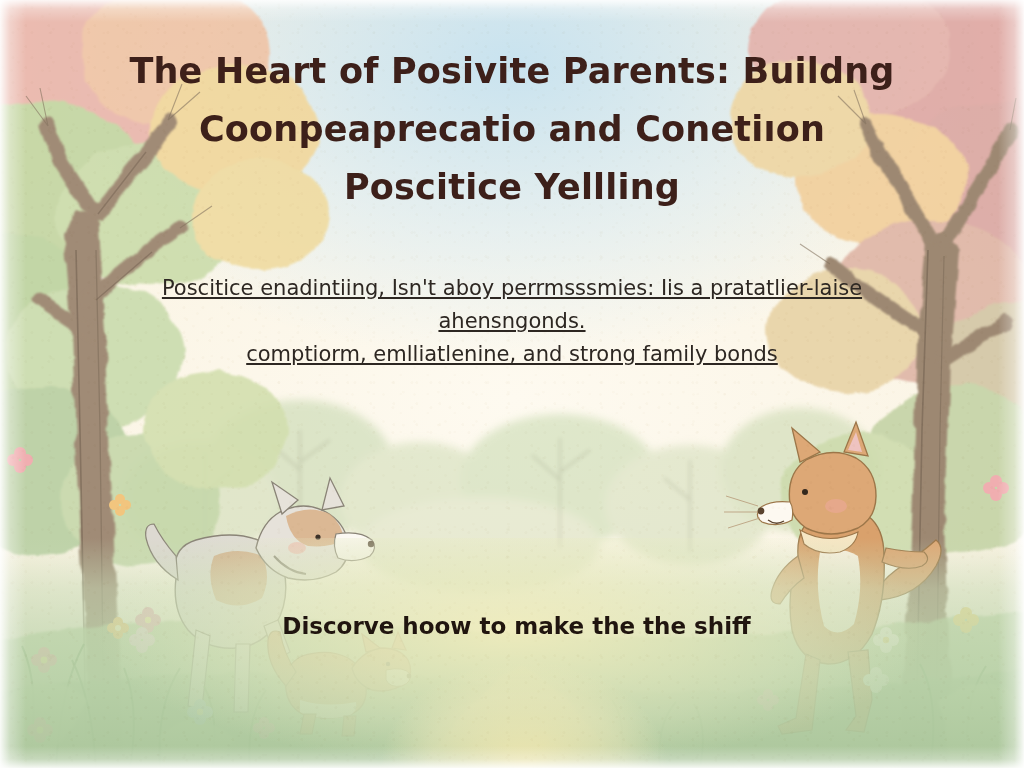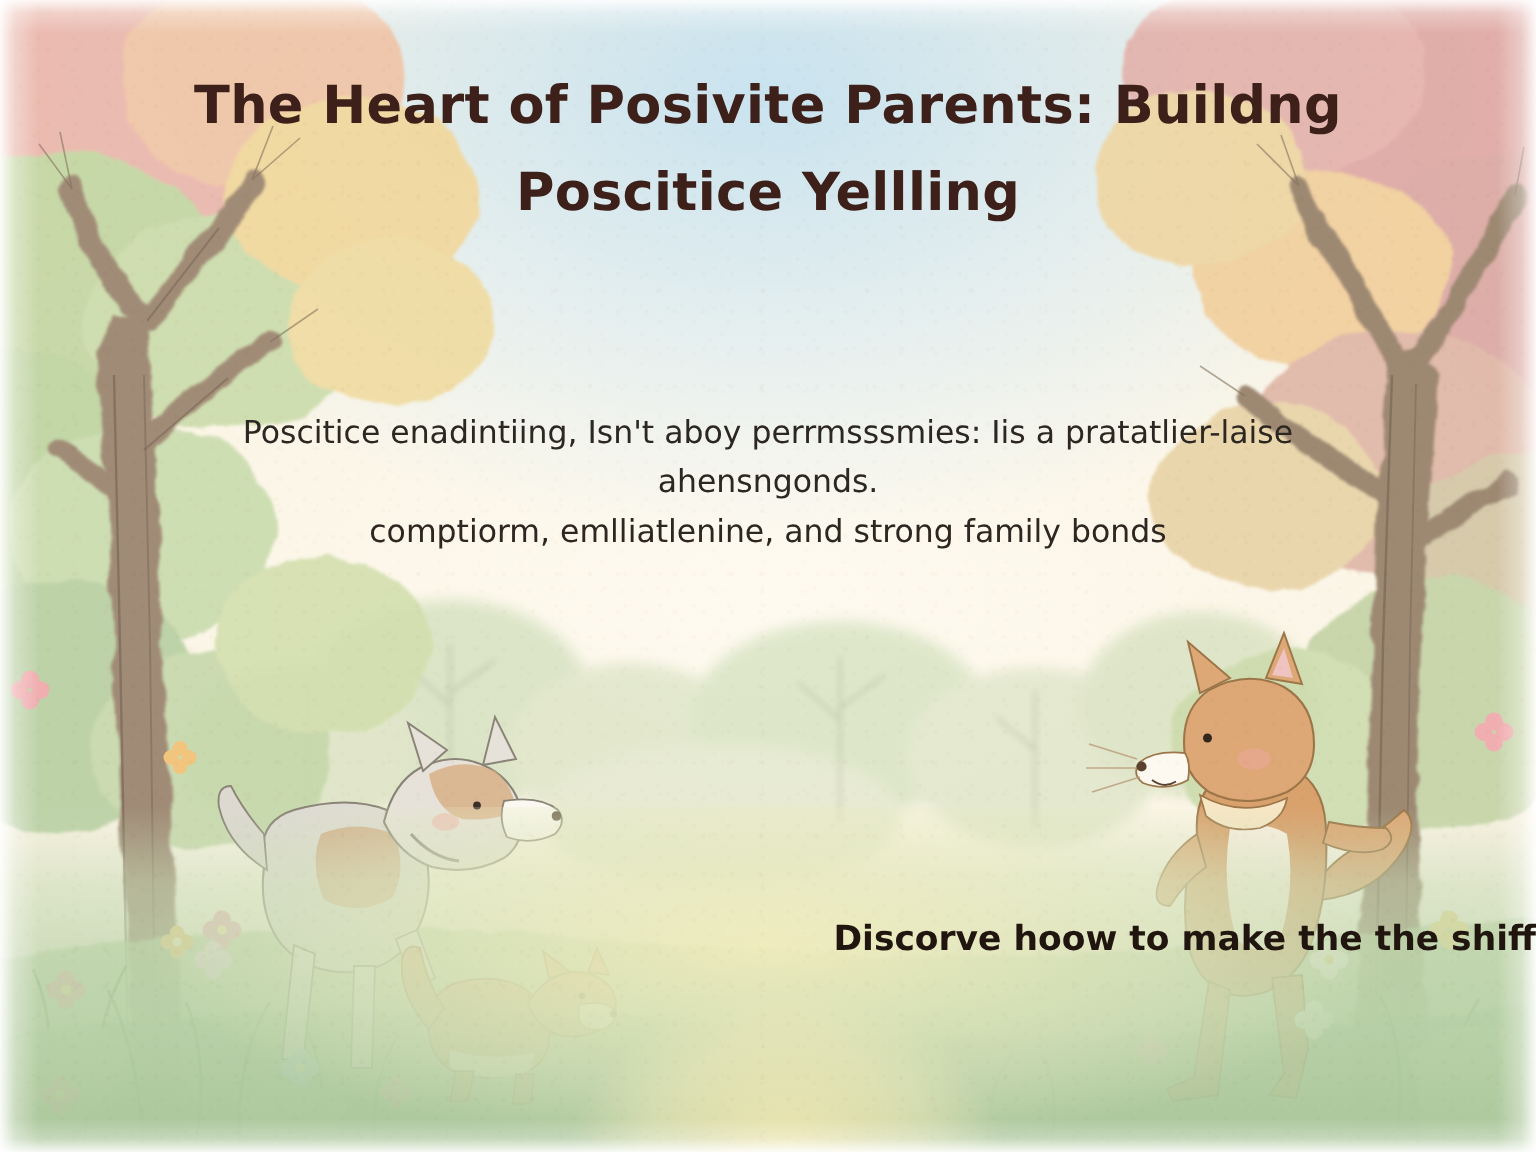--- a/index.html
+++ b/index.html
@@ -64,26 +64,27 @@
   .headline .hl { display:block; }
 
   .subcopy {
     position:absolute; top:272px; left:96px; right:96px;
     text-align:center;
     font-family:"DejaVu Sans", sans-serif;
     font-weight:400;
     font-size:21px;
     line-height:33px;
     color:#2d2722;
+    text-decoration:underline;
   }
   .subcopy .sl { display:block; }
 
   .cta {
-    position:absolute; top:610px; left:0; right:0;
-    text-align:right;
+    position:absolute; top:610px; left:0; right:15px;
+    text-align:center;
     font-family:"DejaVu Sans", sans-serif;
     font-weight:bold;
     font-size:23px;
     line-height:32px;
     color:#20150f;
     margin-left:24px;
   }
 
   svg.art { position:absolute; inset:0; width:1024px; height:768px; }
 </style>
@@ -379,20 +380,21 @@
   </svg>
 
   <div class="ground"></div>
   <div class="path"></div>
   <div class="paper-grain"></div>
 
   <div class="text-layer">
 
     <div class="headline">
       <span class="hl">The Heart of Posivite Parents: Buildng</span>
+      <span class="hl">Coonpeaprecatio and Conetiıon</span>
       <span class="hl">Poscitice Yellling</span>
     </div>
 
     <div class="subcopy">
       <span class="sl">Poscitice enadintiing, Isn't aboy perrmsssmies: Iis a pratatlier-laise</span>
       <span class="sl">ahensngonds.</span>
       <span class="sl">comptiorm, emlliatlenine, and strong family bonds</span>
     </div>
 
     <div class="cta">Discorve hoow to make the the shiff</div>

